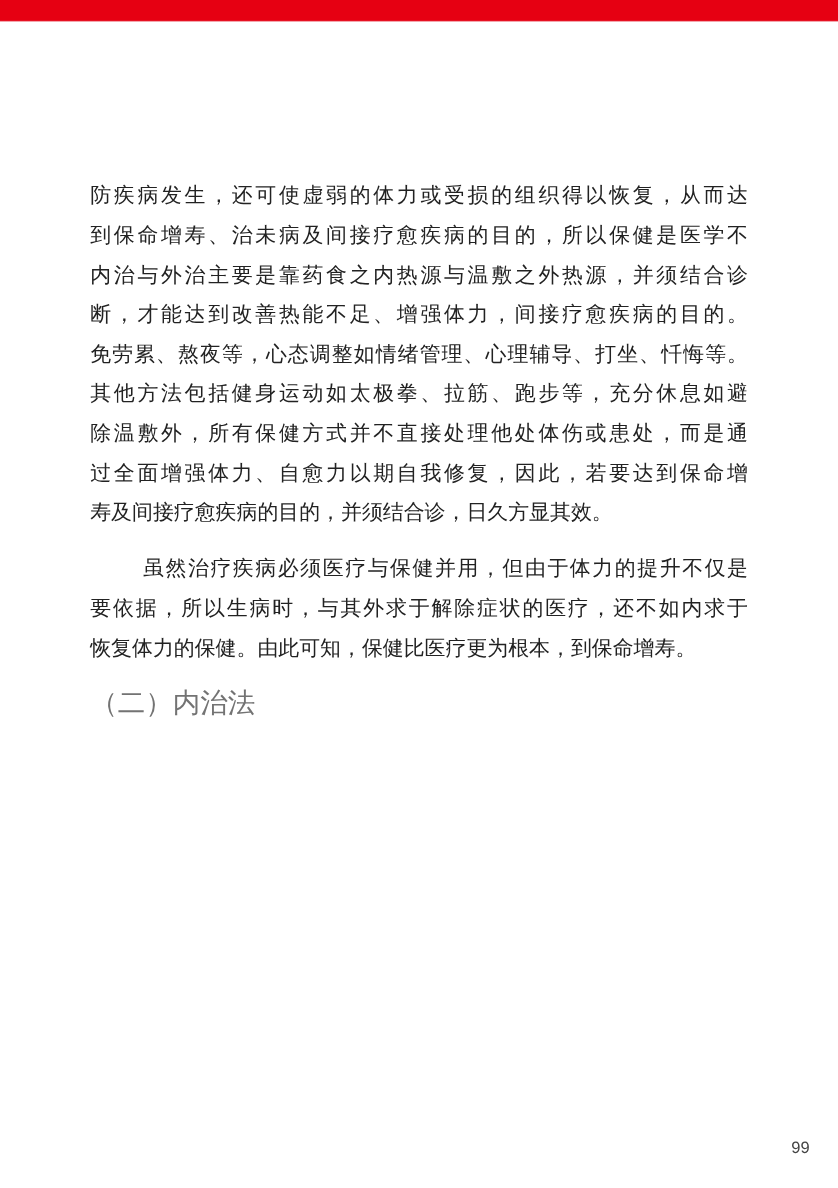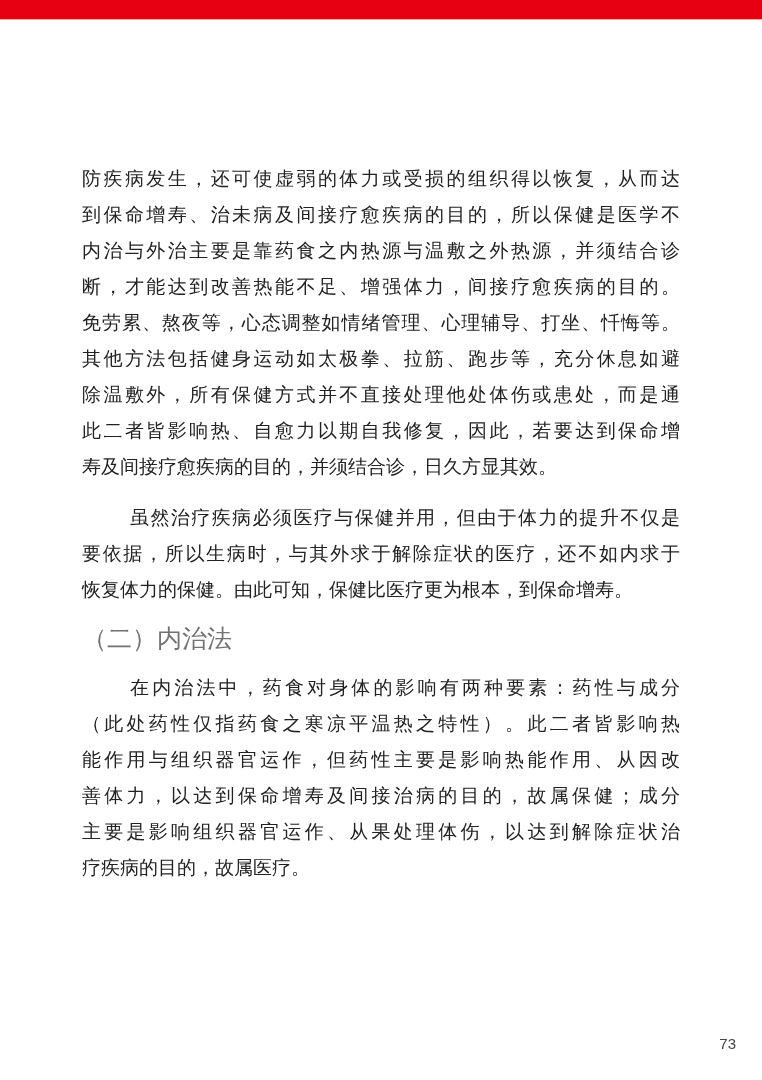--- a/index.html
+++ b/index.html
@@ -42,37 +42,29 @@
 
 <div class="content">
   <div>
     <span class="line">防疾病发生，还可使虚弱的体力或受损的组织得以恢复，从而达</span>
     <span class="line">到保命增寿、治未病及间接疗愈疾病的目的，所以保健是医学不</span>
     <span class="line">内治与外治主要是靠药食之内热源与温敷之外热源，并须结合诊</span>
     <span class="line">断，才能达到改善热能不足、增强体力，间接疗愈疾病的目的。</span>
     <span class="line">免劳累、熬夜等，心态调整如情绪管理、心理辅导、打坐、忏悔等。</span>
     <span class="line">其他方法包括健身运动如太极拳、拉筋、跑步等，充分休息如避</span>
     <span class="line">除温敷外，所有保健方式并不直接处理他处体伤或患处，而是通</span>
-    <span class="line">此二者皆影响热、自愈力以期自我修复，因此，若要达到保命增</span>
+    <span class="line">过全面增强体力、自愈力以期自我修复，因此，若要达到保命增</span>
     <span class="line last">寿及间接疗愈疾病的目的，并须结合诊，日久方显其效。</span>
   </div>
 
   <div class="para-gap"></div>
 
   <div>
     <span class="line indent">虽然治疗疾病必须医疗与保健并用，但由于体力的提升不仅是</span>
     <span class="line">要依据，所以生病时，与其外求于解除症状的医疗，还不如内求于</span>
     <span class="line last">恢复体力的保健。由此可知，保健比医疗更为根本，到保命增寿。</span>
   </div>
 
   <div class="section-heading">（二）内治法</div>
 
-  <div>
-    <span class="line indent">在内治法中，药食对身体的影响有两种要素：药性与成分</span>
-    <span class="line">（此处药性仅指药食之寒凉平温热之特性）。此二者皆影响热</span>
-    <span class="line">能作用与组织器官运作，但药性主要是影响热能作用、从因改</span>
-    <span class="line">善体力，以达到保命增寿及间接治病的目的，故属保健；成分</span>
-    <span class="line">主要是影响组织器官运作、从果处理体伤，以达到解除症状治</span>
-    <span class="line last">疗疾病的目的，故属医疗。</span>
-  </div>
 </div>
 
-<div class="page-number">73</div>
+<div class="page-number">99</div>
 
 </body></html>

